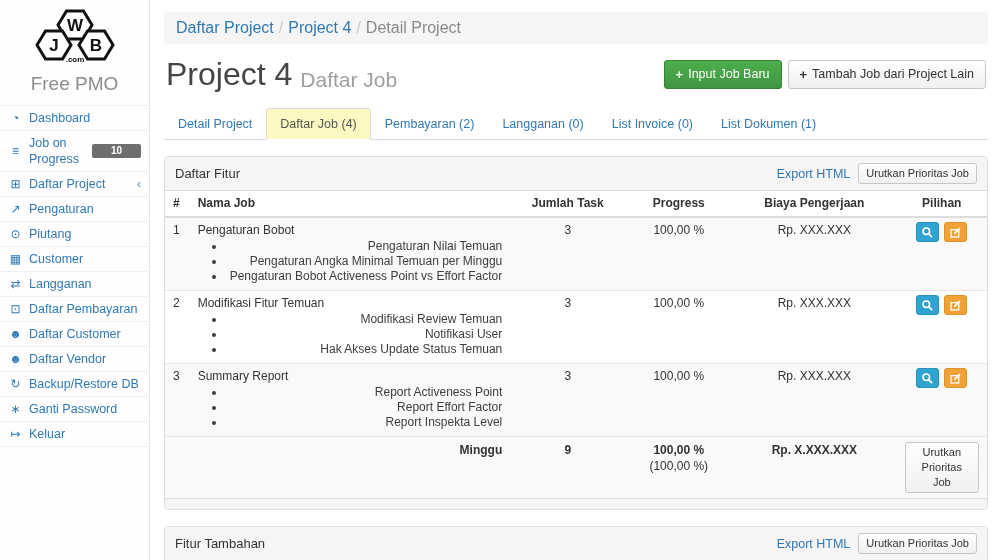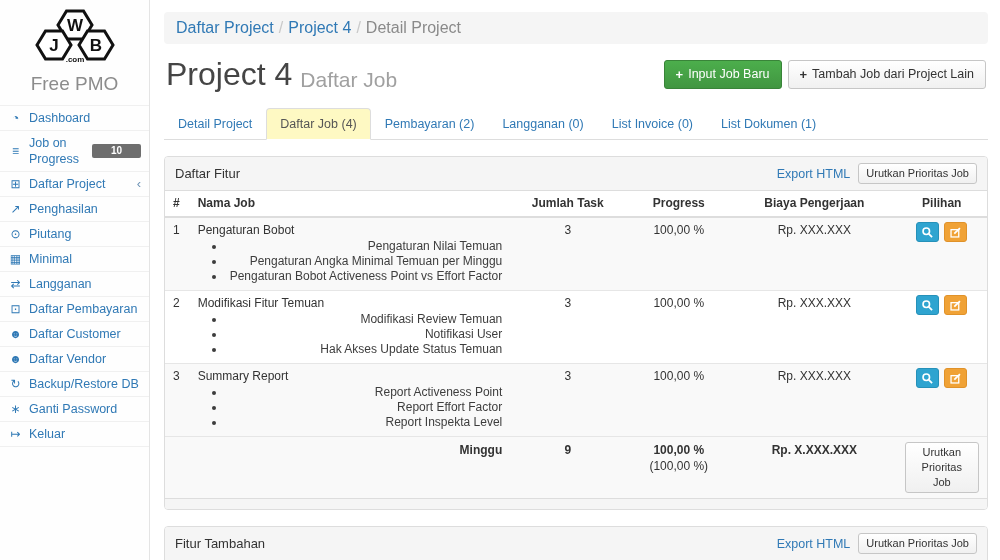--- a/index.html
+++ b/index.html
@@ -132,29 +132,29 @@
       <span>Job on Progress</span>
       <span class="badge">10</span>
     </li>
     <li>
       <span class="mi">⊞</span>
       <span>Daftar Project</span>
       <span class="chev">‹</span>
     </li>
     <li>
       <span class="mi">↗</span>
-      <span>Penghasilan</span>
+      <span>Pengaturan</span>
     </li>
     <li>
       <span class="mi">⊙</span>
       <span>Piutang</span>
     </li>
     <li>
       <span class="mi">▦</span>
-      <span>Minimal</span>
+      <span>Customer</span>
     </li>
     <li>
       <span class="mi">⇄</span>
       <span>Langganan</span>
     </li>
     <li>
       <span class="mi">⊡</span>
       <span>Daftar Pembayaran</span>
     </li>
     <li>

